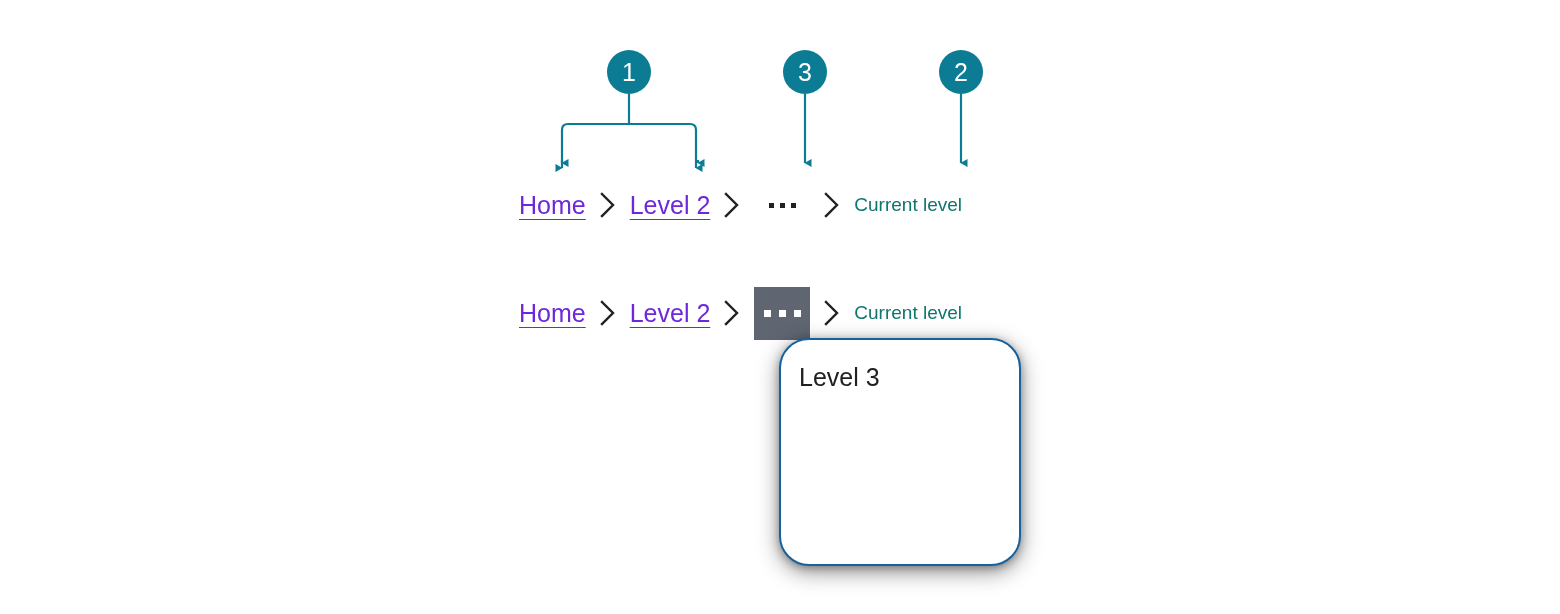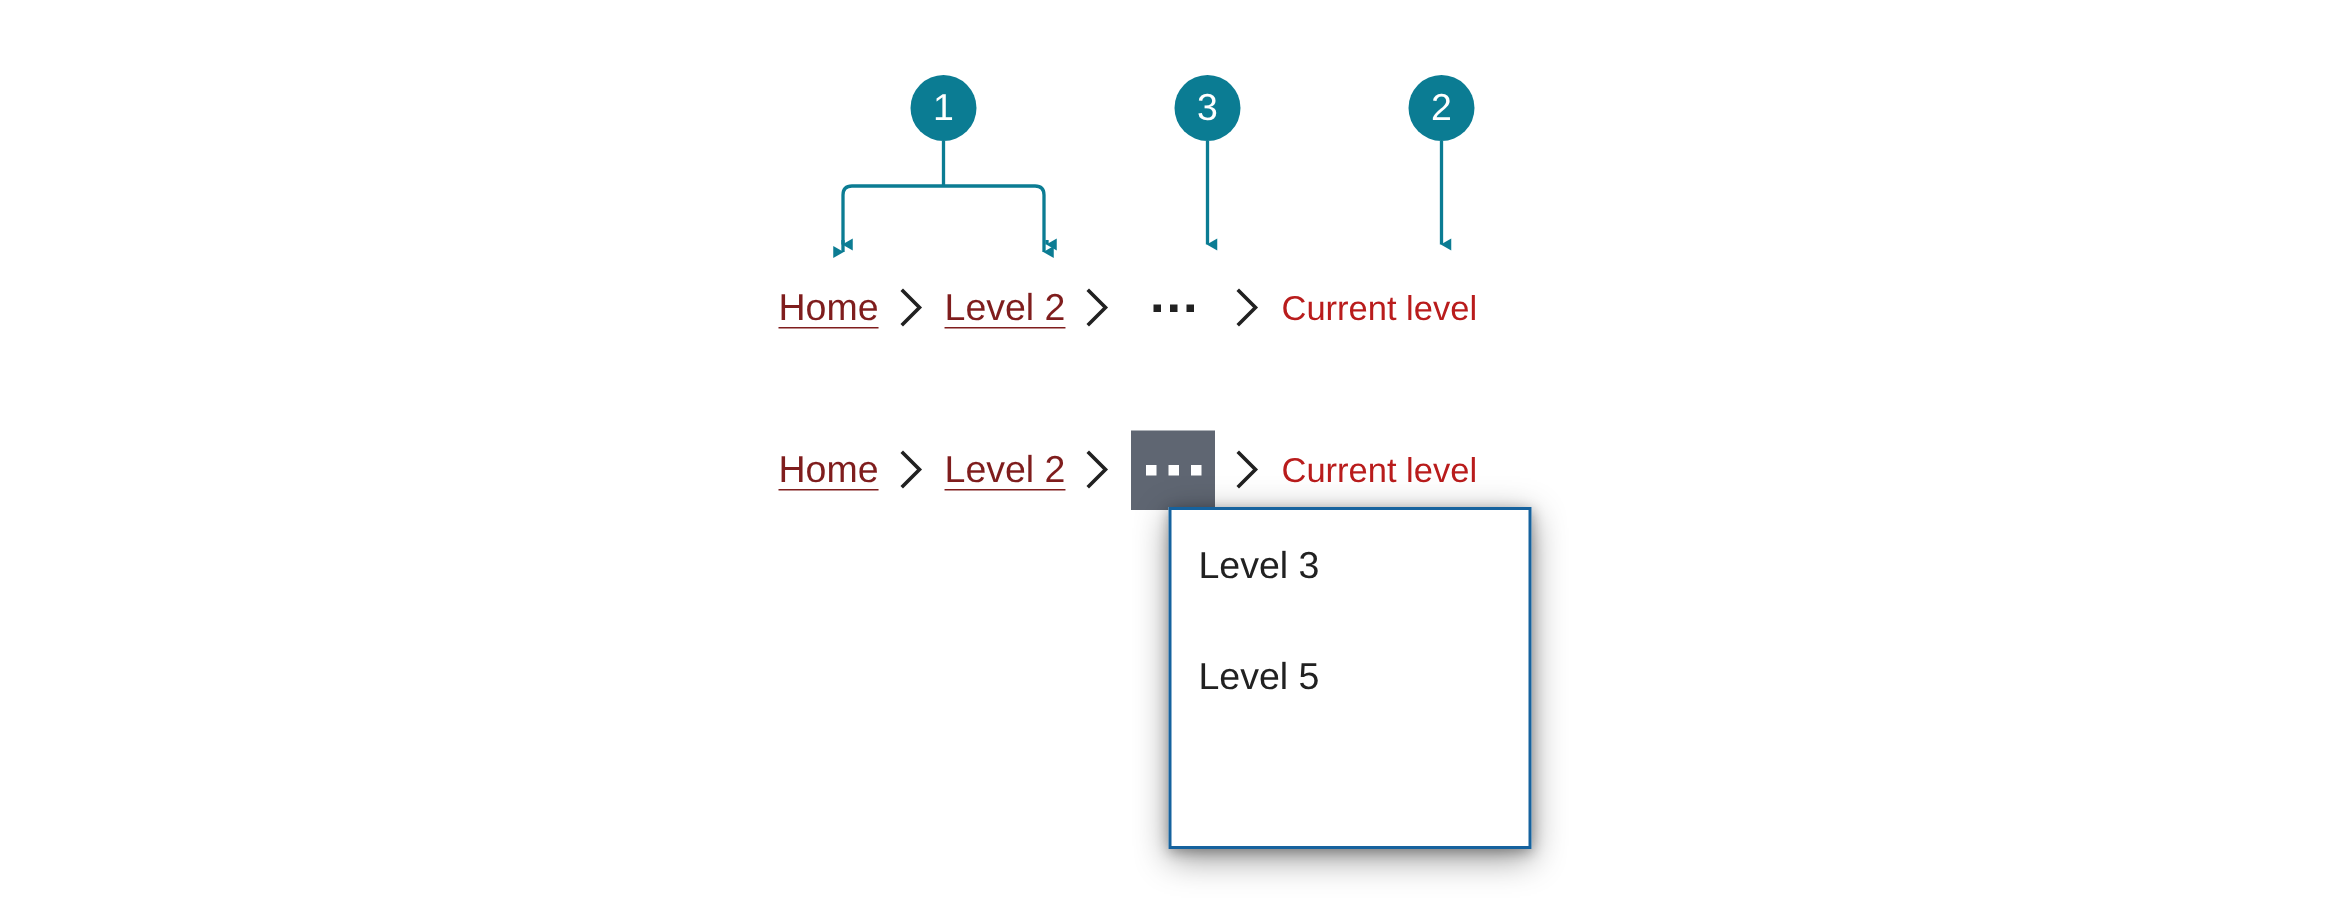--- a/index.html
+++ b/index.html
@@ -47,35 +47,35 @@
   .breadcrumb {
     position: absolute;
     display: flex;
     align-items: center;
     height: 54px;
     font-size: 25px;
     color: #212121;
     white-space: nowrap;
   }
   .crumb-link {
-    color: #7f1d1d;
+    color: #6d28d9;
     text-decoration: underline;
     text-underline-offset: 5px;
     text-decoration-thickness: 1px;
     cursor: pointer;
     padding: 0;
     font-size: 25px;
     font-family: "Liberation Sans", sans-serif;
     background: none;
     border: none;
     line-height: 54px;
   }
   .crumb-current {
-    color: #b91c1c;
-    font-size: 23px;
+    color: #0f766e;
+    font-size: 19px;
     line-height: 54px;
   }
   .crumb-sep {
     display: inline-flex;
     align-items: center;
     justify-content: center;
     width: 44px;
     height: 54px;
     flex: 0 0 auto;
     color: #212121;
@@ -230,18 +230,17 @@
 
     <span class="crumb-sep">
       <svg width="16" height="26" viewBox="0 0 16 26" xmlns="http://www.w3.org/2000/svg">
         <path d="M2,2 L13,13 L2,24" stroke="#212121" stroke-width="2.4" fill="none" stroke-linecap="square" stroke-linejoin="miter"></path>
       </svg>
     </span>
 
     <span class="crumb-current">Current level</span>
   </nav>
 
-  <div class="overflow-menu" style="left:779px; top:338px; width:242px; height:228px;">
+  <div class="overflow-menu" style="left:779px; top:338px; width:242px; height:228px;border-radius:30px;">
     <button class="overflow-menu-item">Level 3</button>
-    <button class="overflow-menu-item">Level 5</button>
   </div>
 
 </div>
 
 </body></html>

